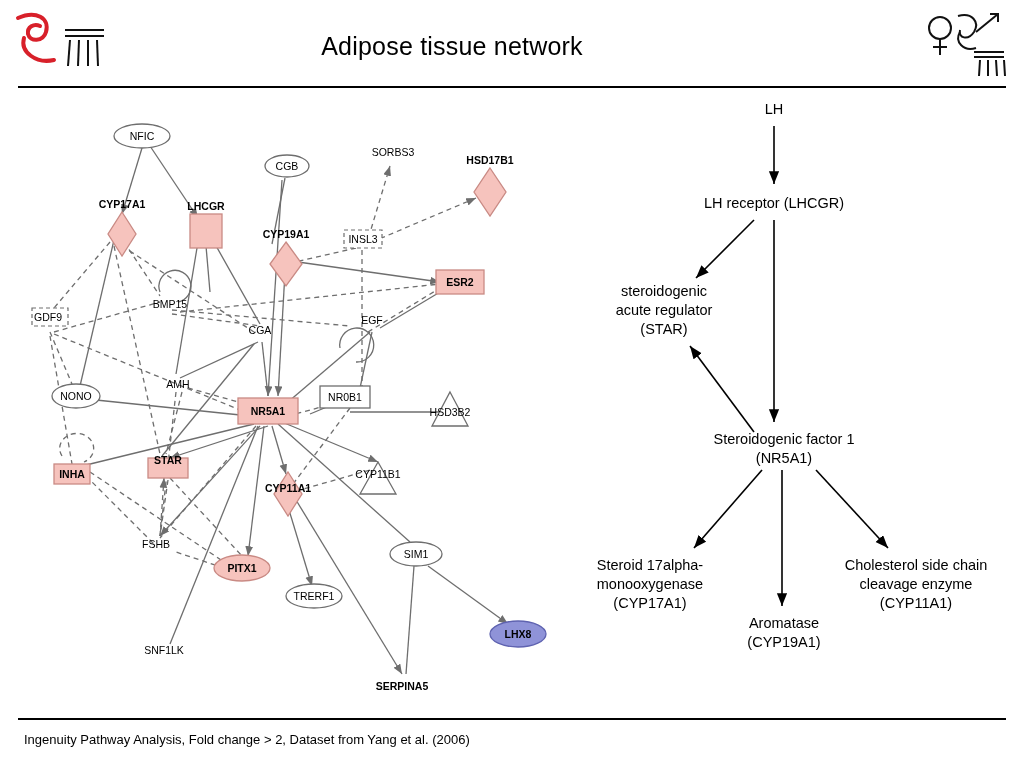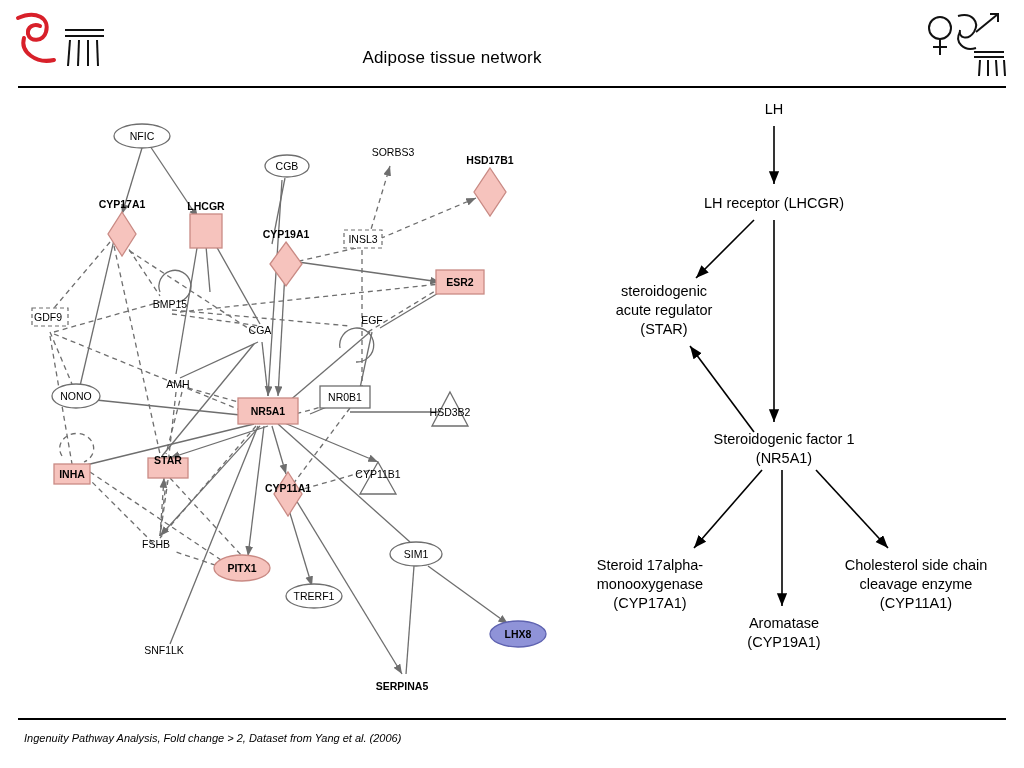--- a/index.html
+++ b/index.html
@@ -18,24 +18,24 @@
   .slide {
     position: absolute;
     left: 0; top: 0;
     width: 1024px;
     height: 768px;
   }
   
   .header-title {
     position: absolute;
     left: 0;
-    top: 48px;
+    top: 32px;
     width: 904px;
     text-align: center;
-    font-size: 17px;
+    font-size: 25px;
     letter-spacing: 0.2px;
     color: #000;
   }
   .rule-top {
     position: absolute;
     left: 18px;
     top: 86px;
     width: 988px;
     height: 0;
     border-top: 2px solid #000;
@@ -45,23 +45,22 @@
     left: 18px;
     top: 718px;
     width: 988px;
     height: 0;
     border-top: 2px solid #000;
   }
   .footer-text {
     position: absolute;
     left: 24px;
     top: 732px;
-    font-size: 11px;
+    font-size: 13px;
     color: #000;
-    font-style: italic;
   }
   .logo-left {
     position: absolute;
     left: 10px;
     top: 8px;
     width: 100px;
     height: 70px;
   }
   .logo-right {
     position: absolute;

